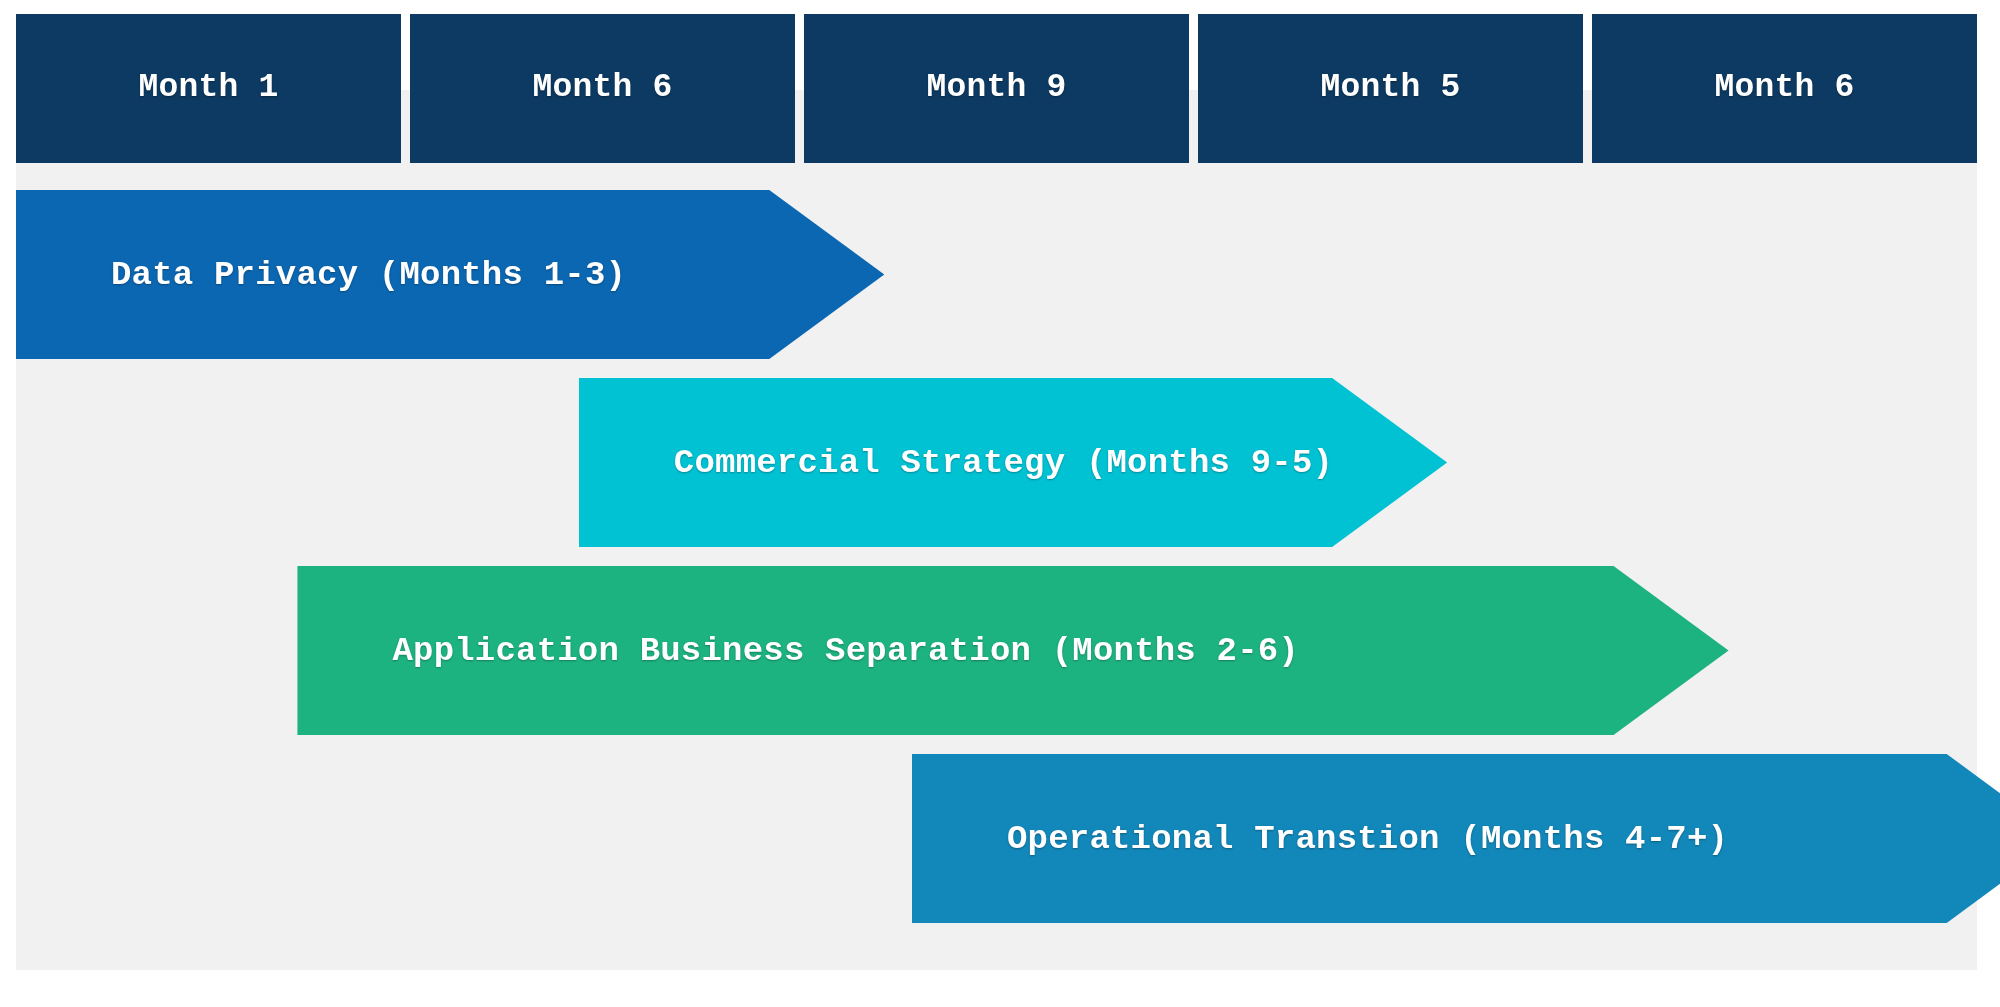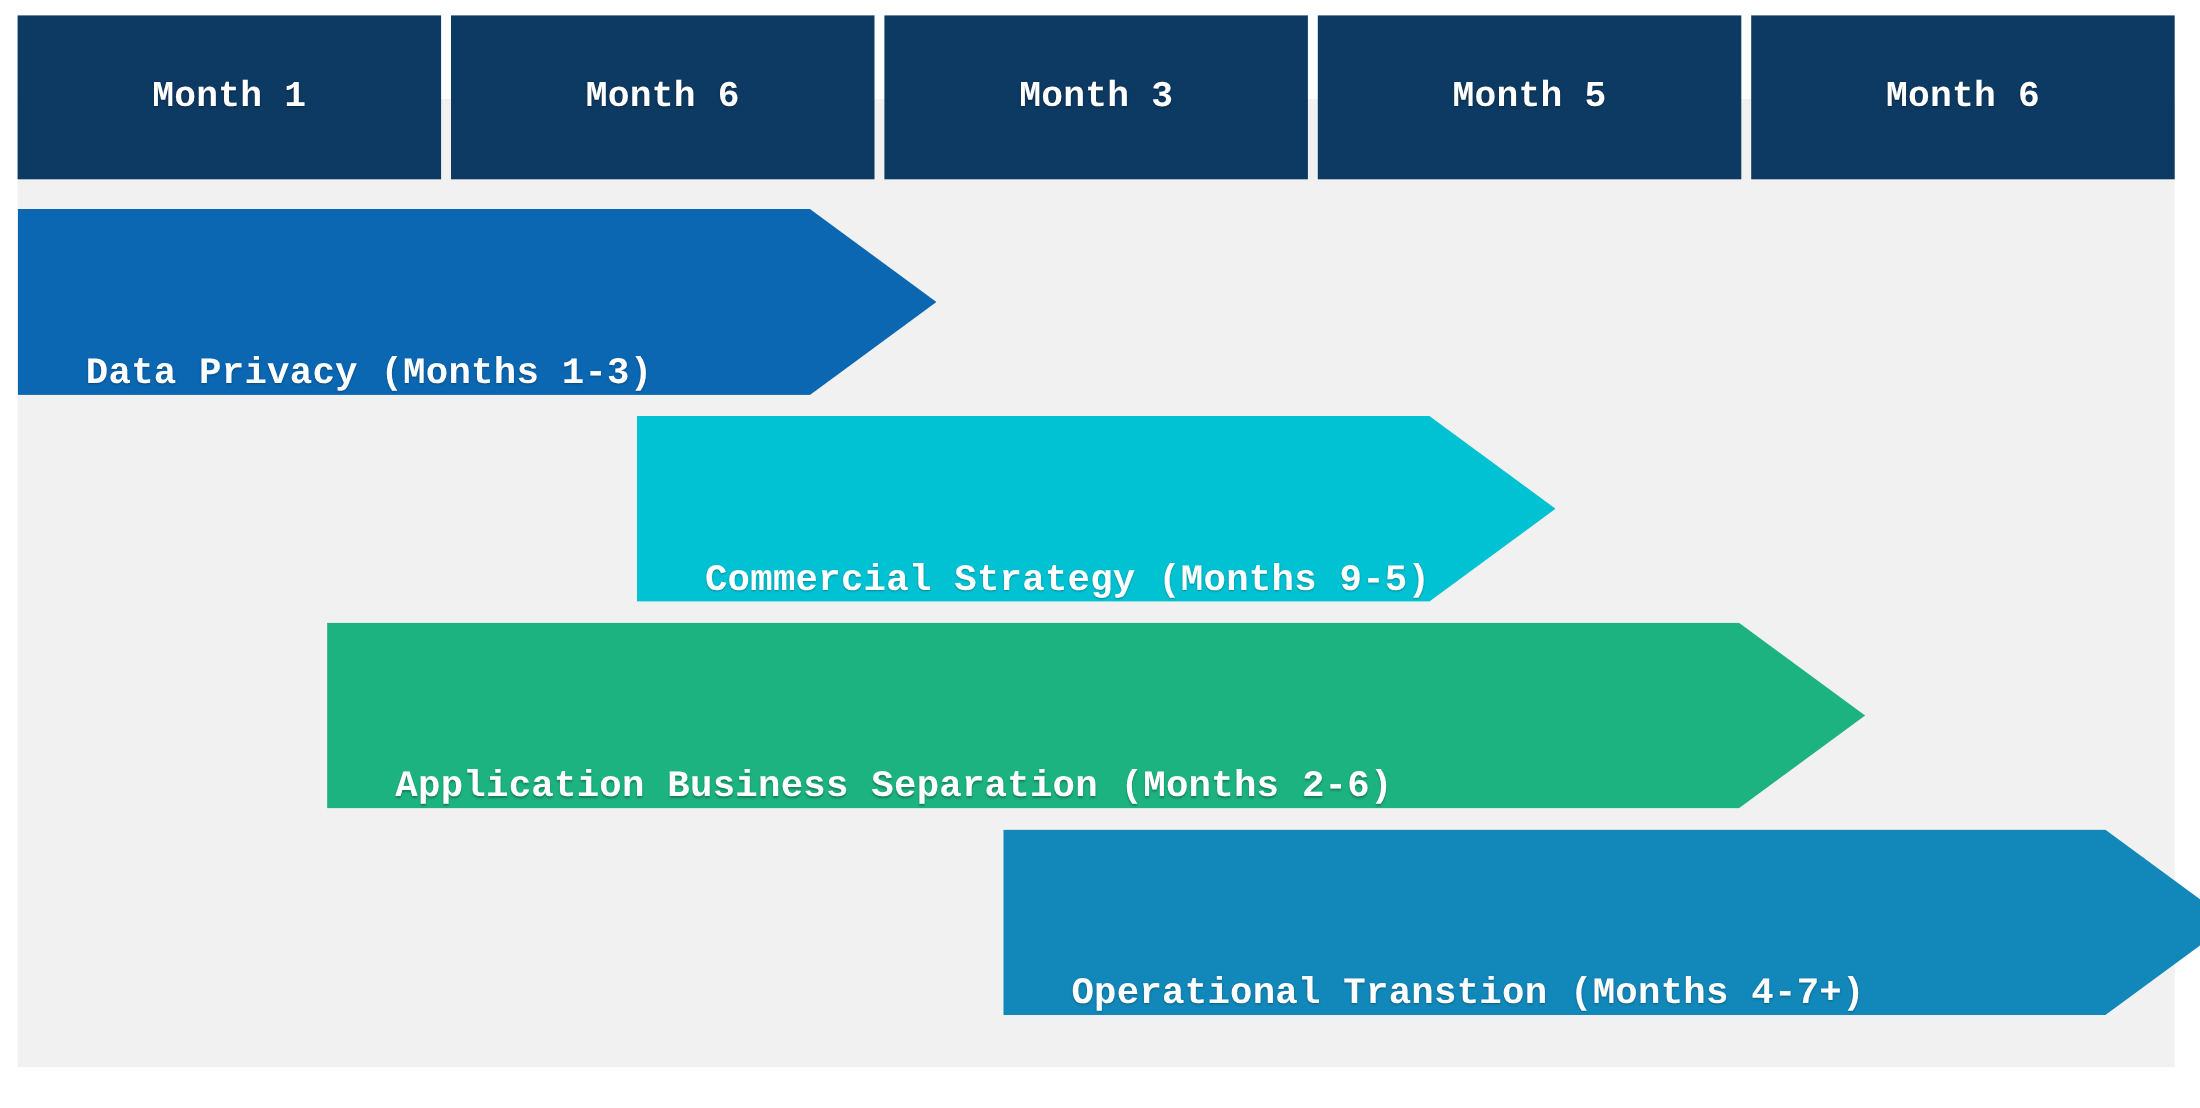--- a/index.html
+++ b/index.html
@@ -37,22 +37,23 @@
     text-shadow:0 1px 2px rgba(0,0,0,0.35);
   }
   .month-sublabel{
     font-weight:400;
     font-size:27px;
     margin-top:2px;
   }
   .bar{
     position:absolute;
     display:flex;
-    align-items:flex-end;
+    align-items:center;
     color:#ffffff;
+    padding-left:33px;
   }
   .bar-label{
     font-weight:bold;
     font-size:34px;
     padding-left:62px;
     white-space:nowrap;
     letter-spacing:0.2px;
     text-shadow:0 1px 2px rgba(0,0,0,0.3);
   }
 </style>
@@ -62,21 +63,21 @@
 <div class="page" style="background: rgb(255, 255, 255);">
   <div class="canvas" style="background: rgb(241, 241, 241);"></div>
   <div class="header-row" id="header-row">
       <div class="header-cell" style="background: rgb(13, 58, 98); color: rgb(255, 255, 255);">
         <div class="month-label">Month 1</div>
       </div>
       <div class="header-cell" style="background: rgb(13, 58, 98); color: rgb(255, 255, 255);">
         <div class="month-label">Month 6</div>
       </div>
       <div class="header-cell" style="background: rgb(13, 58, 98); color: rgb(255, 255, 255);">
-        <div class="month-label">Month 3</div>
+        <div class="month-label">Month 9</div>
       </div>
       <div class="header-cell" style="background: rgb(13, 58, 98); color: rgb(255, 255, 255);">
         <div class="month-label">Month 5</div>
       </div>
       <div class="header-cell" style="background: rgb(13, 58, 98); color: rgb(255, 255, 255);">
         <div class="month-label">Month 6</div>
       </div>
     </div>
   <div id="bars-layer">
       <div class="bar" style="left: 16px; top: 190px; width: 835.286px; height: 169px; background: rgb(11, 103, 178); clip-path: polygon(0px 0px, calc(100% - 115px) 0px, 100% 50%, calc(100% - 115px) 100%, 0px 100%);">

